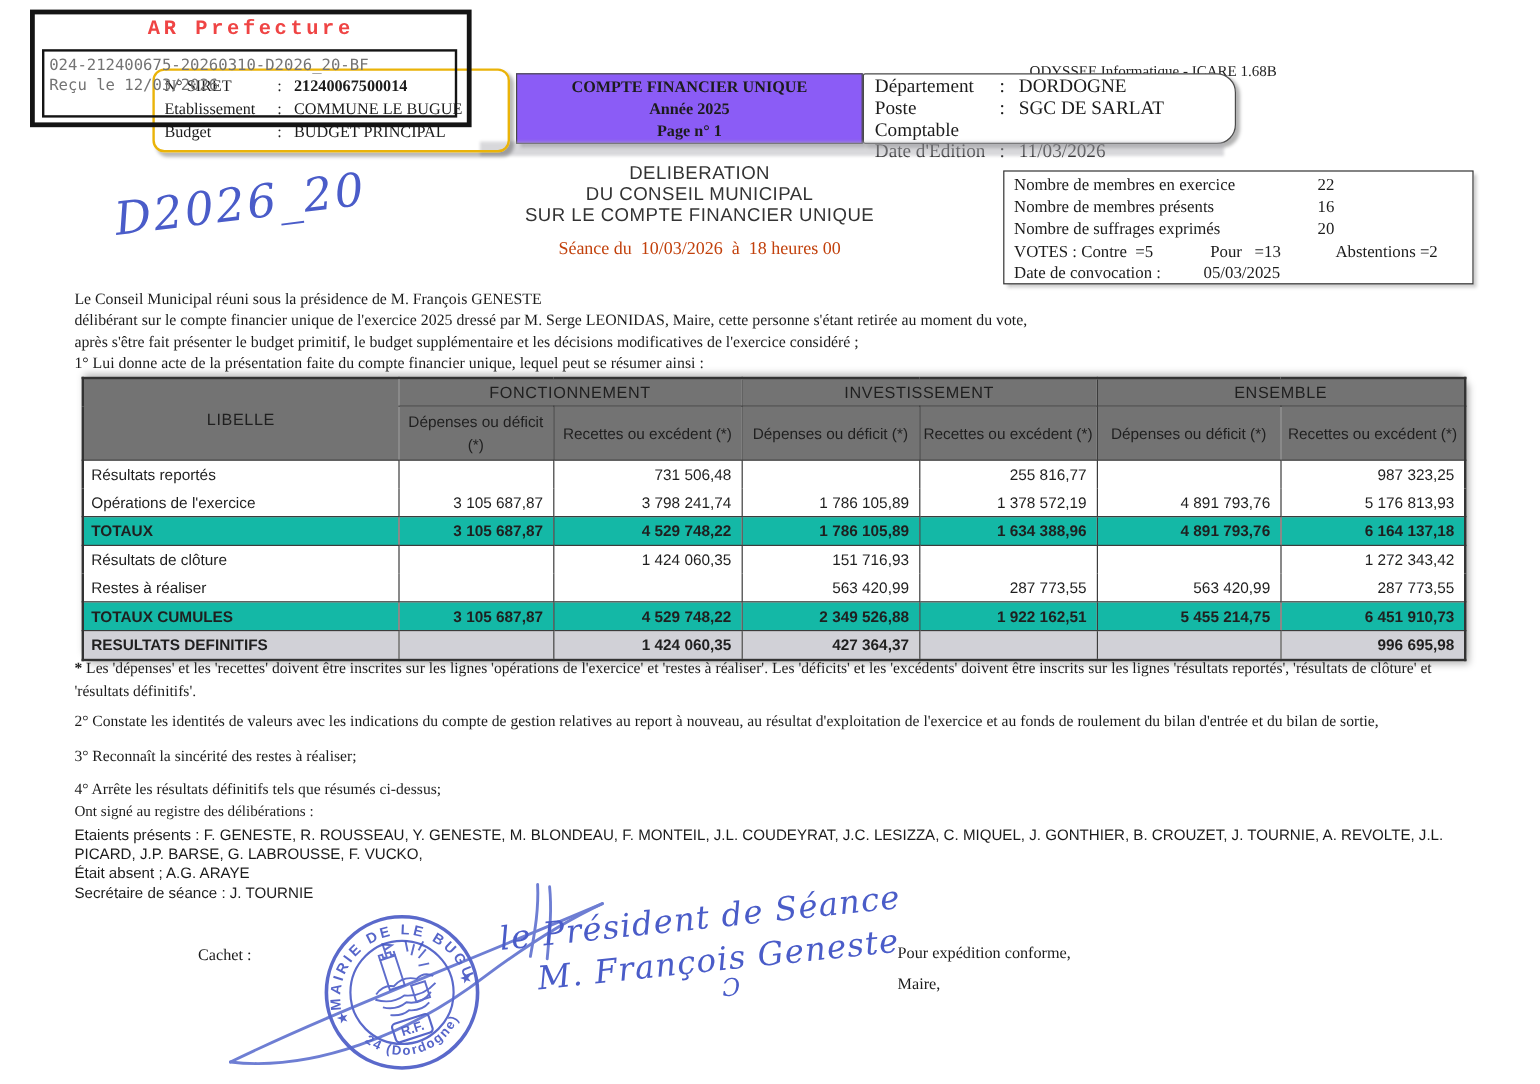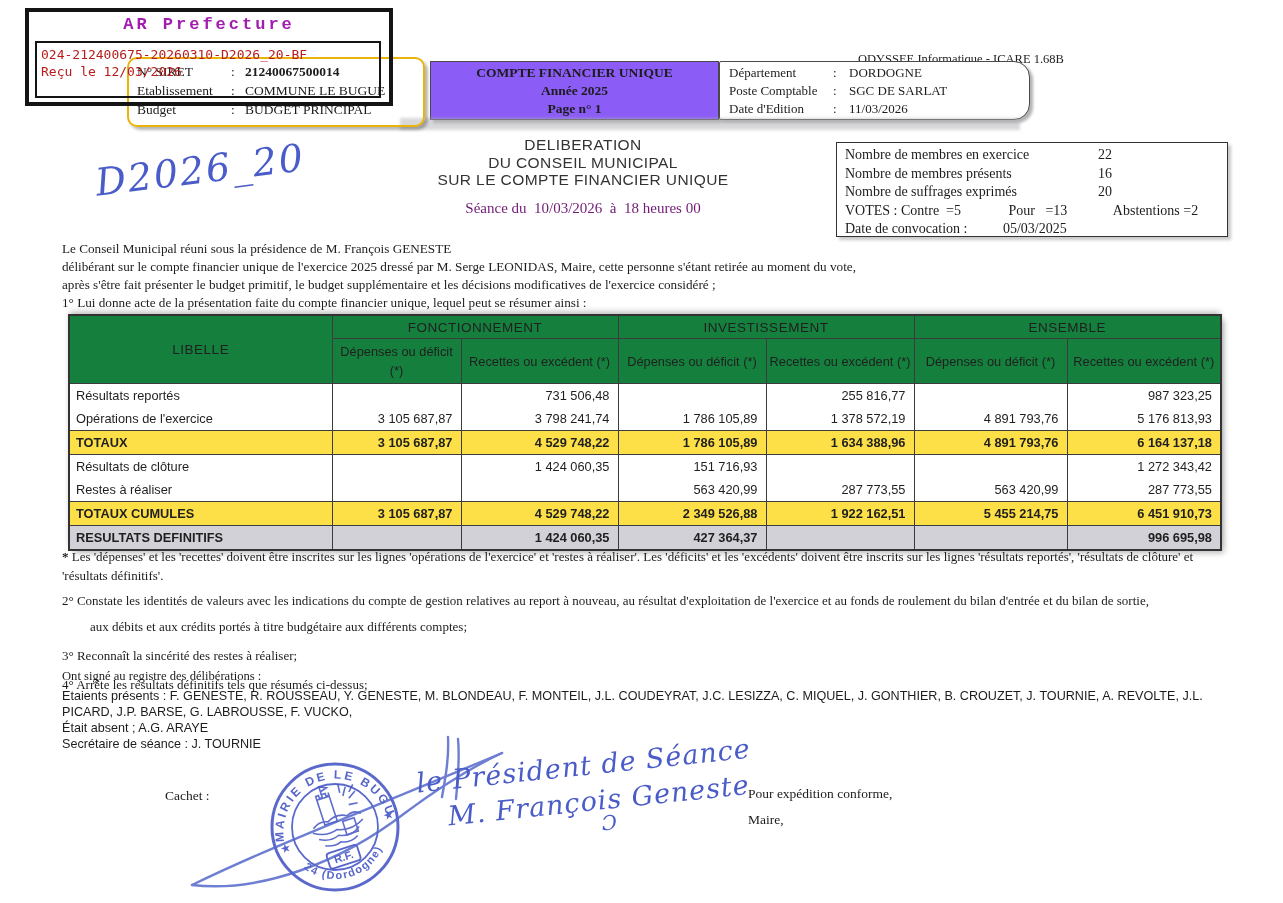--- a/index.html
+++ b/index.html
@@ -5,85 +5,85 @@
   html,body{margin:0;padding:0;}
   body{
     width:1283px;height:903px;position:relative;background:#ffffff;
     font-family:"Liberation Serif",serif;color:#1c1c1c;overflow:hidden;
   }
   .abs{position:absolute;}
 
   
   .ar-box{left:25px;top:8px;width:360px;height:90px;border:4px solid #141414;z-index:30;pointer-events:none;}
   .ar-title{position:absolute;left:0;right:0;top:3px;text-align:center;
-    font-family:"Liberation Mono",monospace;font-weight:bold;font-size:17px;letter-spacing:3px;color:#a21caf;}
+    font-family:"Liberation Mono",monospace;font-weight:bold;font-size:17px;letter-spacing:3px;color:#ef4444;}
   .ar-inner{position:absolute;left:6px;top:29px;width:342px;height:53px;border:2px solid #141414;}
-  .ar-line{font-family:"DejaVu Sans Mono",monospace;font-size:13px;color:#b91c1c;line-height:17px;padding-left:4px;white-space:pre;}
+  .ar-line{font-family:"DejaVu Sans Mono",monospace;font-size:13px;color:#737373;line-height:17px;padding-left:4px;white-space:pre;}
   .ar-line:first-child{padding-top:3px;}
 
   
   .id-box{left:127px;top:57px;width:294px;height:66px;border:2px solid #eab308;border-radius:10px;
     z-index:20;box-shadow:3px 3px 3px rgba(0,0,0,.28);}
   .id-row{display:flex;font-size:13.5px;line-height:19px;padding-left:8px;}
   .id-row:first-child{padding-top:3px;}
   .id-label{width:94px;}
   .id-sep{width:14px;}
   .id-value{}
   .id-value.bold{font-weight:bold;}
 
   
   .credit{left:858px;top:52px;font-size:12.5px;color:#222;}
   .doc-box{left:430px;top:61px;width:287px;height:57px;border:1px solid #4a4a4a;background:#8b5cf6;
     text-align:center;box-shadow:3px 3px 3px rgba(0,0,0,.3);}
   .doc-box div{font-weight:bold;font-size:13.5px;line-height:18px;}
   .doc-box div:first-child{padding-top:2px;}
   .meta-box{left:719px;top:61px;width:309px;height:57px;border:1px solid #4a4a4a;background:#fff;
     border-radius:2px 16px 16px 2px;box-shadow:3px 3px 3px rgba(0,0,0,.3);}
-  .meta-row{display:flex;font-size:13px;line-height:18px;padding-left:9px;}
+  .meta-row{display:flex;font-size:16px;line-height:18px;padding-left:9px;}
   .meta-row:first-child{padding-top:2px;}
   .meta-label{width:104px;}
   .meta-sep{width:16px;}
   .shadow-bar{left:400px;top:118px;width:620px;height:12px;background:#b2b2b8;opacity:.5;filter:blur(1.5px);}
 
   
   .hand-ref{left:95px;top:148px;font-family:"DejaVu Serif",serif;font-style:italic;font-size:38px;
     color:#4a5cc9;transform:rotate(-7deg);letter-spacing:2px;}
 
   
   .title-block{left:383px;top:136px;width:400px;text-align:center;
     font-family:"Liberation Sans",sans-serif;font-size:15.5px;line-height:17.5px;color:#333;letter-spacing:.4px;}
-  .seance{left:383px;top:200px;width:400px;text-align:center;font-size:15px;white-space:pre;color:#701a75;}
+  .seance{left:383px;top:200px;width:400px;text-align:center;font-size:15px;white-space:pre;color:#c2410c;}
 
   
   .votes-box{left:836px;top:142px;width:392px;height:95px;border:1.5px solid #333;
     box-shadow:3px 3px 3px rgba(0,0,0,.22);font-size:14px;line-height:18.6px;padding:3px 0 0 8px;box-sizing:border-box;}
   .votes-row{display:flex;}
   .votes-label{width:253px;}
   .votes-line span{white-space:pre;}
   .v-pour{margin-left:44px;}
   .v-abst{margin-left:42px;}
   .conv-value{margin-left:32px;}
 
   
   .intro{left:62px;top:240px;width:1170px;font-size:13.2px;line-height:18px;}
 
   
   .table-wrap{left:68px;top:314px;box-shadow:0 -4px 6px -2px rgba(0,0,0,.28),4px 4px 6px -2px rgba(0,0,0,.28);}
   table.cfu{border-collapse:collapse;table-layout:fixed;width:1152px;
     font-family:"Liberation Sans",sans-serif;font-size:12.8px;color:#1f1f1f;border:2px solid #333;}
   .cfu th,.cfu td{border:1px solid #3c3c3c;overflow:hidden;}
-  .cfu thead th{background:#15803d;font-weight:normal;}
+  .cfu thead th{background:#737373;font-weight:normal;}
   .cfu .ghead th{font-size:13.5px;height:20px;letter-spacing:.5px;}
   .cfu .shead th{height:42px;line-height:19px;text-align:center;font-size:12.8px;}
   .cfu .lib-h{font-size:13.5px;}
   .cfu tbody td{height:23px;padding:0 8px;}
   .cfu td.lib{text-align:left;padding-left:6px;}
   .cfu td.num{text-align:right;}
   .cfu tr.join td{border-top-style:hidden;}
-  .cfu tr.row-total td{background:#fde047;font-weight:bold;}
+  .cfu tr.row-total td{background:#14b8a6;font-weight:bold;}
   .cfu tr.row-final td{background:#d1d1d7;font-weight:bold;}
 
   
   .footnotes{left:62px;top:548px;width:1172px;font-size:13px;line-height:18.5px;}
   .fn{margin-bottom:7px;}
   .fn .marker{font-weight:bold;}
   .fn.indent{padding-left:28px;margin-bottom:11px;}
   .fn.sp{margin-top:10px;}
 
   
@@ -290,21 +290,20 @@
           <td class="num"></td>
           <td class="num">996 695,98</td>
         </tr>
       </tbody>
   </table>
 </div>
 
 <div class="abs footnotes">
   <div class="fn"><span class="marker">*</span><span> Les 'dépenses' et les 'recettes' doivent être inscrites sur les lignes 'opérations de l'exercice' et 'restes à réaliser'. Les 'déficits' et les 'excédents' doivent être inscrits sur les lignes 'résultats reportés', 'résultats de clôture' et 'résultats définitifs'.</span></div>
   <div class="fn">2° Constate les identités de valeurs avec les indications du compte de gestion relatives au report à nouveau, au résultat d'exploitation de l'exercice et au fonds de roulement du bilan d'entrée et du bilan de sortie,</div>
-  <div class="fn indent">aux débits et aux crédits portés à titre budgétaire aux différents comptes;</div>
   <div class="fn sp">3° Reconnaît la sincérité des restes à réaliser;</div>
   <div class="fn sp">4° Arrête les résultats définitifs tels que résumés ci-dessus;</div>
 </div>
 
 <div class="abs signatures">
   <div class="sig-heading">Ont signé au registre des délibérations :</div>
   <div class="sig-line">Etaients présents : F. GENESTE, R. ROUSSEAU, Y. GENESTE, M. BLONDEAU, F. MONTEIL, J.L. COUDEYRAT, J.C. LESIZZA, C. MIQUEL, J. GONTHIER, B. CROUZET, J. TOURNIE, A. REVOLTE, J.L. PICARD, J.P. BARSE, G. LABROUSSE, F. VUCKO,</div>
   <div class="sig-line">Était absent ; A.G. ARAYE</div>
   <div class="sig-line">Secrétaire de séance : J. TOURNIE</div>
 </div>

